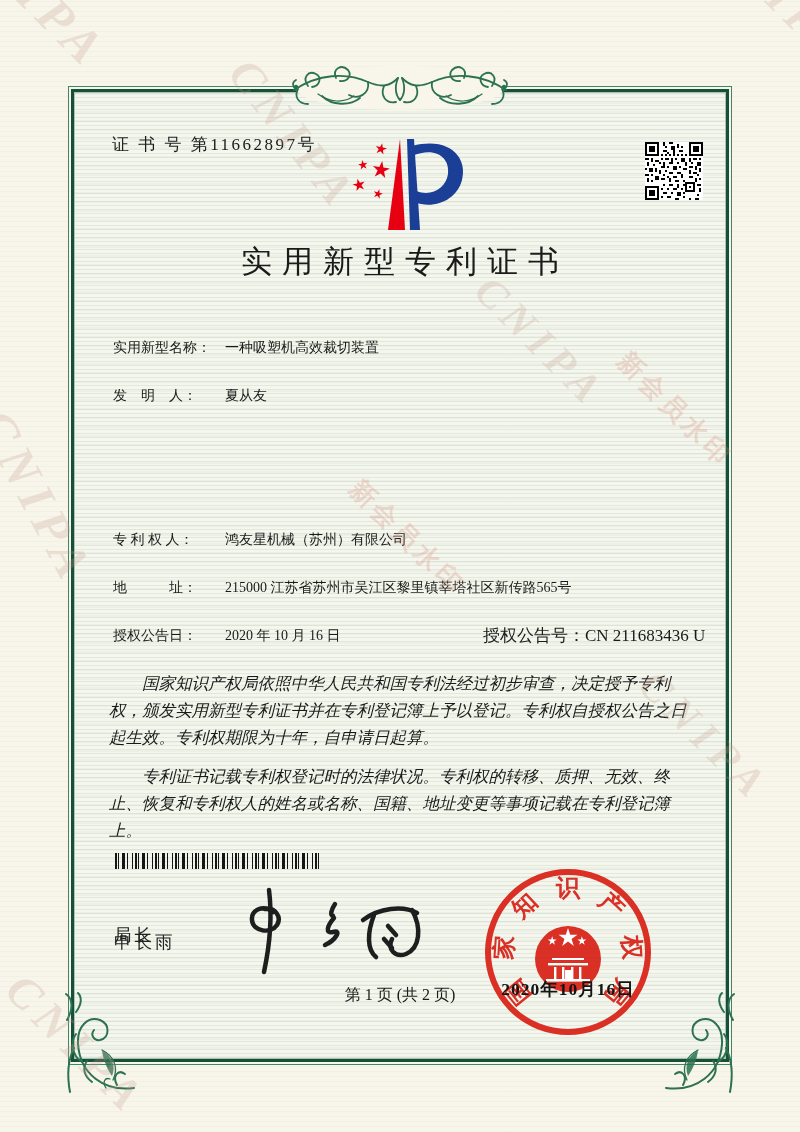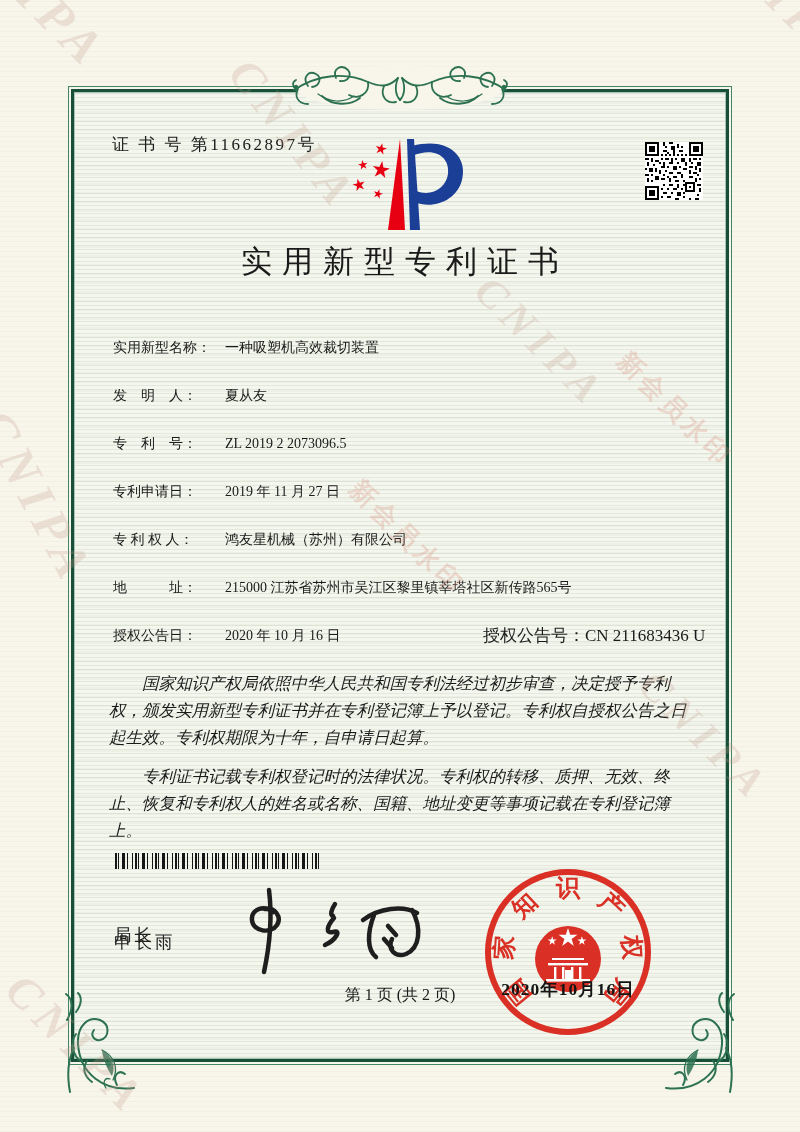--- a/index.html
+++ b/index.html
@@ -150,26 +150,20 @@
     </svg>
 
     <div class="title">实用新型专利证书</div>
 
     <div class="frow" style="top:336px">
       <span class="lab">实用新型名称：</span><span>一种吸塑机高效裁切装置</span>
     </div>
     <div class="frow" style="top:384px">
       <span class="lab">发　明　人：</span><span>夏从友</span>
     </div>
-    <div class="frow" style="top:432px">
-      <span class="lab">专　利　号：</span><span>ZL 2019 2 2073096.5</span>
-    </div>
-    <div class="frow" style="top:480px">
-      <span class="lab">专利申请日：</span><span>2019 年 11 月 27 日</span>
-    </div>
     <div class="frow" style="top:528px">
       <span class="lab">专 利 权 人：</span><span>鸿友星机械（苏州）有限公司</span>
     </div>
     <div class="frow" style="top:576px">
       <span class="lab">地　　　址：</span><span>215000 江苏省苏州市吴江区黎里镇莘塔社区新传路565号</span>
     </div>
     <div class="frow" style="top:624px">
       <span class="lab">授权公告日：</span><span>2020 年 10 月 16 日</span>
     </div>
     <div class="frow2" style="left:455px;top:624px">

